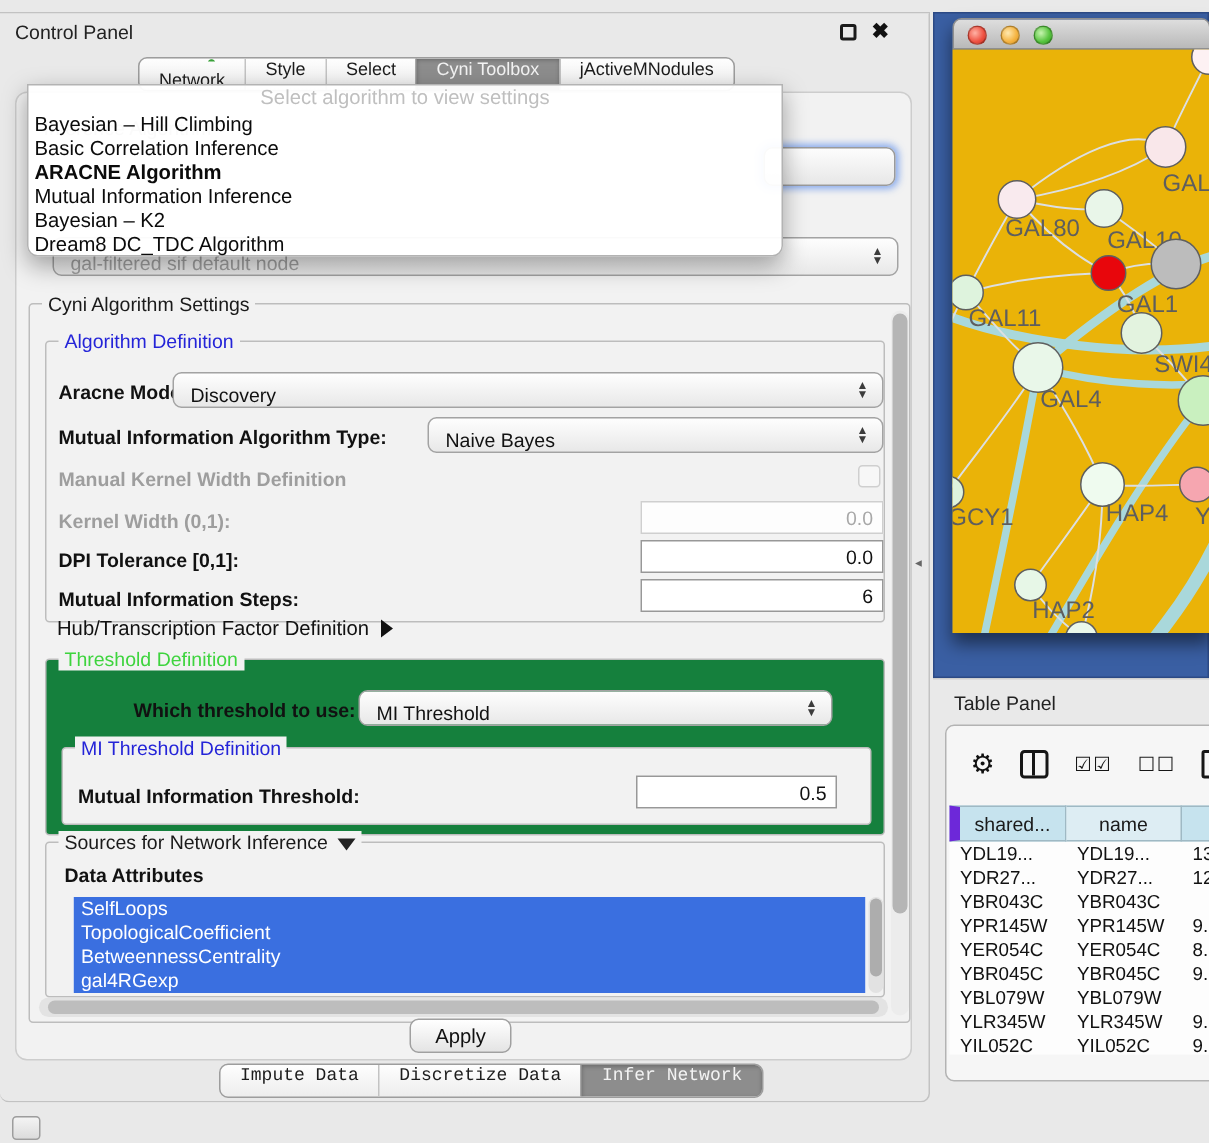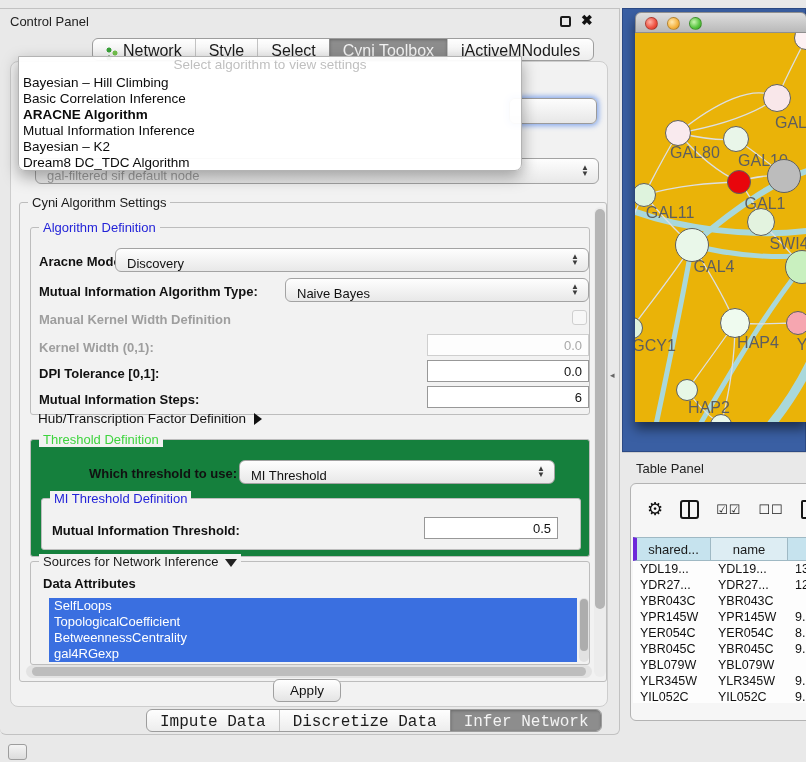--- a/index.html
+++ b/index.html
@@ -9,22 +9,22 @@
   
   .control-panel { position: absolute; left: 0; top: 8px; width: 620px; height: 727px;
     background: #e9e9e9; border: 1px solid #c2c2c2; border-left: none; border-radius: 0 0 6px 6px; }
   .cp-titlebar { position: absolute; left: 0; top: 0; width: 100%; height: 24px; }
   .cp-title { position: absolute; left: 10px; top: 5px; font-size: 13px; color: #222; }
   .cp-float { position: absolute; left: 560px; top: 7px; width: 11px; height: 11px; border: 2px solid #1a1a1a; border-radius: 2px; }
   .cp-close { position: absolute; left: 581px; top: 3px; font-size: 14px; font-weight: bold; color: #111; }
 
   .seg-tabs { position: absolute; display: flex; height: 23px; border: 1px solid #9d9d9d; border-radius: 6px;
     background: linear-gradient(#fefefe,#ededed); overflow: hidden; }
-  .seg-tabs .tab { display: flex; align-items: flex-end; gap: 5px; padding: 0 13px; font-size: 16px; color: #1c1c1c;
-    border-left: 1px solid #c3c3c3; cursor: default; }
+  .seg-tabs .tab { display: flex; align-items: flex-end; gap: 5px; padding: 0 13px; font-size: 12px; color: #1c1c1c;
+    border-left: 1px solid #c3c3c3; cursor: default; flex-direction: column; }
   .seg-tabs .tab:first-child { border-left: none; }
   .seg-tabs .tab.selected { background: #8d8d8d; color: #f3f3f3; border-left-color: #8d8d8d; box-shadow: inset 0 1px 3px rgba(0,0,0,.25); }
   .tabbar-top { left: 92px; top: 29px; }
   .tabbar-bottom { left: 146px; top: 700px; font-family: Liberation Mono, monospace; }
   .tab-icon { width: 12px; height: 13px; display: inline-block;
     background:
       radial-gradient(circle at 3px 3px,  #39a139 2.2px, transparent 2.8px),
       radial-gradient(circle at 9px 6px,  #74c24e 2.2px, transparent 2.8px),
       radial-gradient(circle at 3px 11px, #2e7e2e 2.2px, transparent 2.8px),
       linear-gradient(transparent 5px, transparent 6px); }
@@ -114,21 +114,21 @@
     border: 1px solid #b3b3b3; border-radius: 6px; overflow: hidden; }
   .tp-toolbar { position: absolute; left: 0; top: 0; width: 100%; height: 50px; display: flex; align-items: center; gap: 17px; padding-left: 16px; }
   .gear-glyph { font-size: 18px; color: #111; }
   .split-icon { width: 19px; height: 19px; border: 2px solid #161616; border-radius: 3px; position: relative; }
   .split-icon::after { content: ""; position: absolute; left: 6px; top: 0; width: 2px; height: 15px; background: #161616; }
   .cb-pair { font-size: 13px; color: #161616; letter-spacing: 1px; }
   .doc-icon { width: 16px; height: 19px; border: 2px solid #161616; border-radius: 2px 6px 2px 2px; }
   .ttable { position: absolute; left: 2px; top: 53px; width: 240px; }
   .thead { display: flex; height: 24px; }
   .th { border: 1px solid #9fb9c4; border-left: none; font-size: 13px; color: #1a1a1a; display: flex; align-items: center; justify-content: center; }
-  .th:first-child { border-left: 4px solid #6d28d9; }
+  .th:first-child { border-left: 7px solid #6d28d9; }
   .th.c1 { width: 78px; background: #c6e3ee; }
   .th.c2 { width: 77px; background: #ddedf3; }
   .th.c3 { width: 70px; background: #c6e3ee; }
   .tbody { height: 142px; overflow: hidden; background: #fdfdfd; }
   .trow { display: flex; height: 16px; line-height: 16px; font-size: 12.5px; color: #111; }
   .trow span { white-space: nowrap; overflow: hidden; }
   .trow .c1 { width: 78px; padding-left: 7px; }
   .trow .c2 { width: 77px; padding-left: 7px; }
   .trow .c3 { width: 70px; padding-left: 7px; }
 </style>

